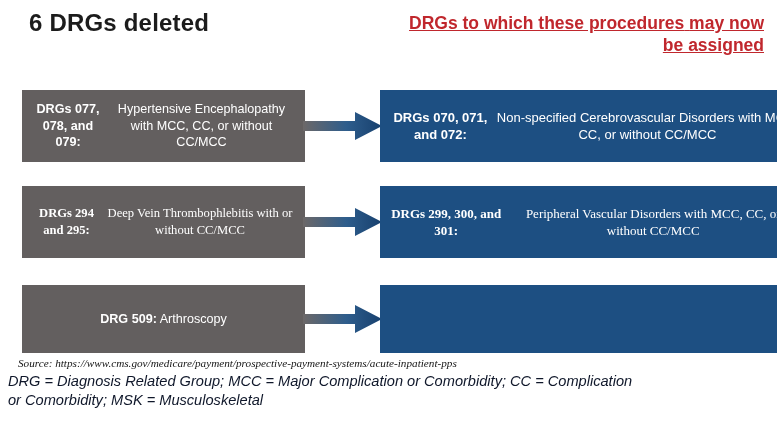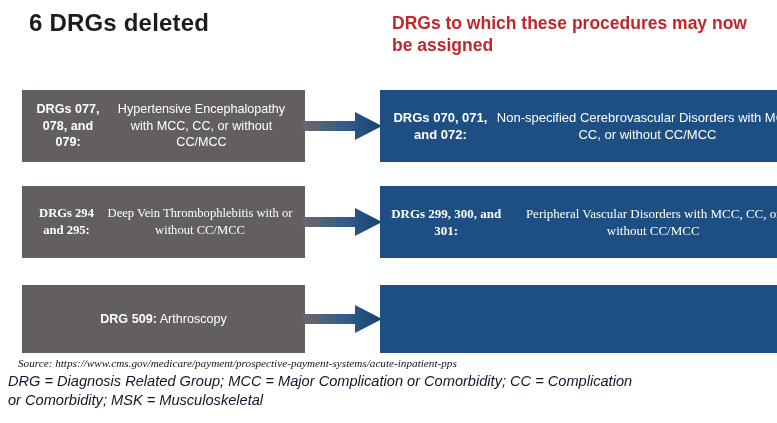--- a/index.html
+++ b/index.html
@@ -32,25 +32,26 @@
     color: #1c1c1c;
     letter-spacing: 0.2px;
     line-height: 1.2;
   }
 
   .title-right {
     position: absolute;
     left: 392px;
     top: 12px;
     width: 372px;
-    text-align: left;
+    text-align: right;
     font-size: 17.5px;
     font-weight: bold;
     color: #c0272d;
     line-height: 1.28;
+    text-decoration: underline;
   }
 
   
   .row {
     position: absolute;
     left: 0;
     width: 777px;
   }
   .row-1 { top: 90px;  height: 72px; }
   .row-2 { top: 186px; height: 72px; font-family: Liberation Serif, serif; }

